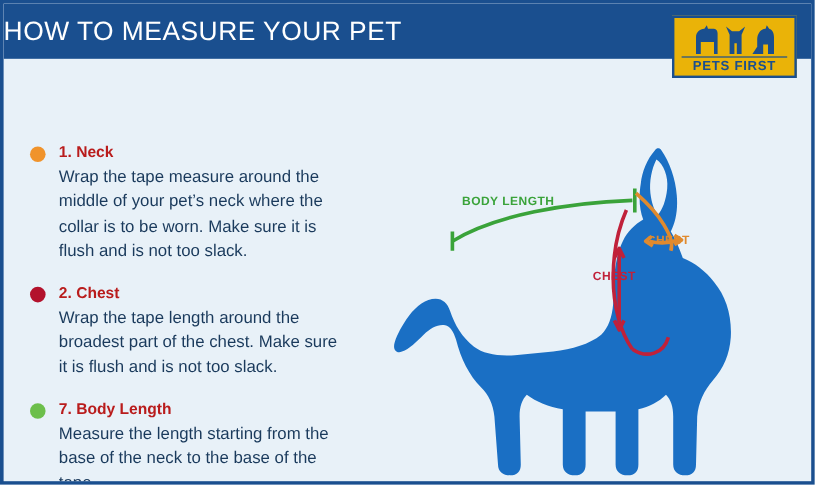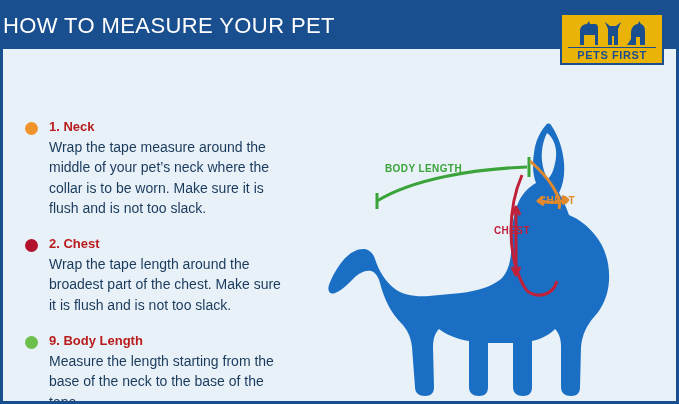--- a/index.html
+++ b/index.html
@@ -182,21 +182,21 @@
     </div>
 
     <div class="step">
       <span class="step-dot" style="background:#b3122c;"></span>
       <div class="step-title">2. Chest</div>
       <div class="step-body">Wrap the tape length around the broadest part of the chest. Make sure it is flush and is not too slack.</div>
     </div>
 
     <div class="step">
       <span class="step-dot" style="background:#6cbf4b;"></span>
-      <div class="step-title">9. Body Length</div>
+      <div class="step-title">7. Body Length</div>
       <div class="step-body">Measure the length starting from the base of the neck to the base of the tape.</div>
     </div>
 
   </div>
 
   <div id="illustration">
     <svg width="370" height="300" viewBox="0 0 370 300">
 
       <g>
         <path fill="#1a6fc4" d="

